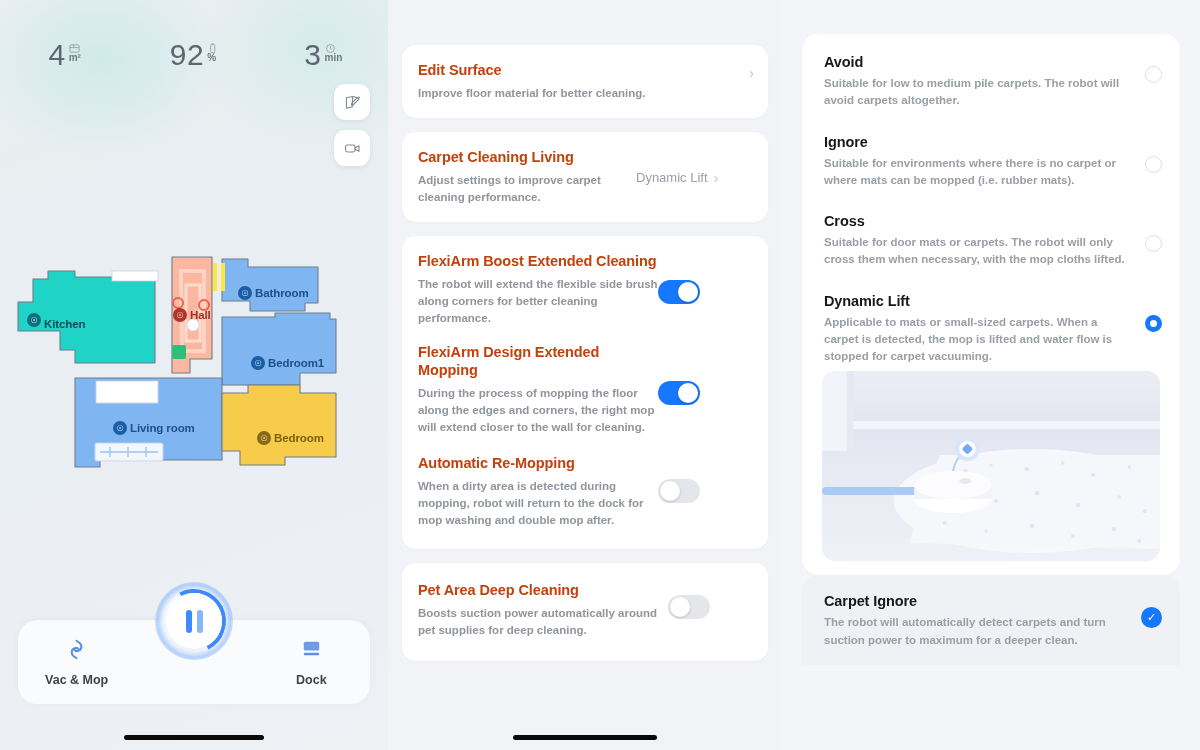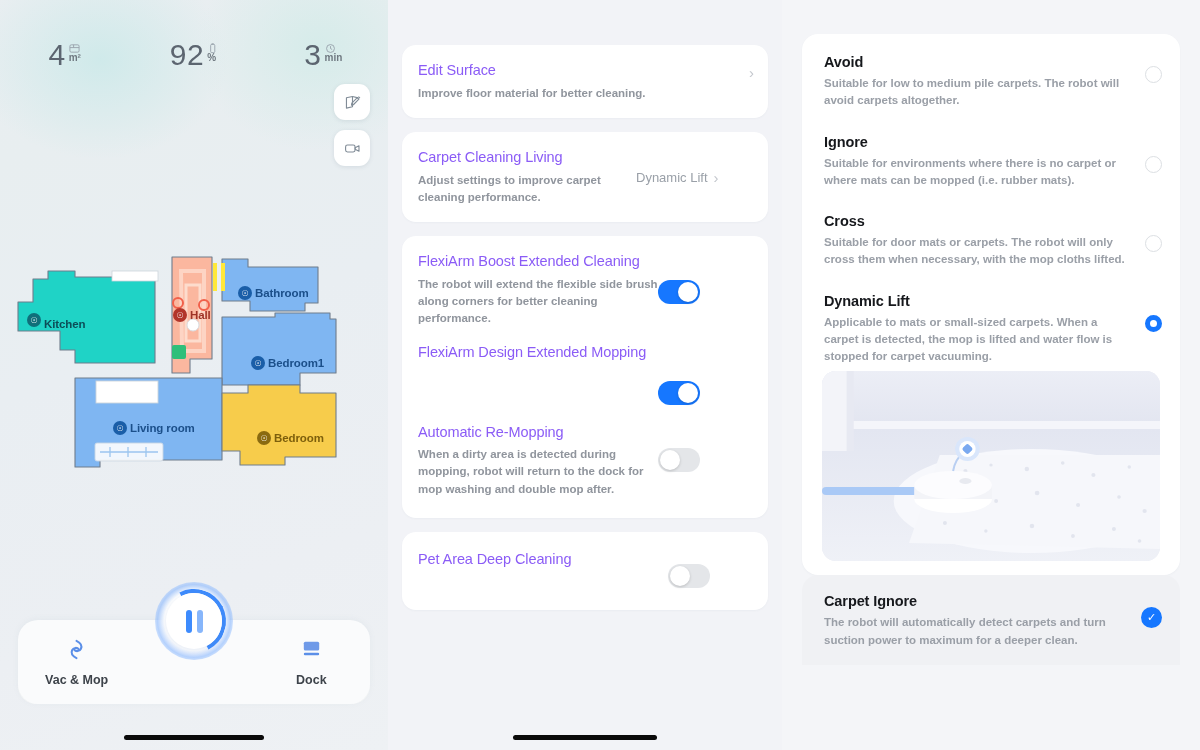--- a/index.html
+++ b/index.html
@@ -100,21 +100,21 @@
   .panel-mid {
     position:relative; width:394px; height:750px; flex:0 0 394px;
     background:#f2f3f7; overflow:hidden;
   }
   .card {
     background:#ffffff; border-radius:14px; margin: 0 14px 14px 14px;
     box-shadow: 0 1px 2px rgba(90,110,130,.05);
   }
   .row { display:flex; align-items:flex-start; padding:16px 14px 16px 16px; }
   .row-txt { flex:1; min-width:0; }
-  .row-title { font-size:14.5px; font-weight:400; color:#8b5cf6; line-height:1.3; letter-spacing:-.1px; }
+  .row-title { font-size:14.5px; font-weight:700; color:#c2410c; line-height:1.3; letter-spacing:-.1px; }
   .row-sub { font-size:11.5px; color:#90959d; line-height:1.48; margin-top:5px; font-weight:600; }
   .row-right { display:flex; align-items:center; gap:6px; padding-top:4px; flex:0 0 auto; }
   .row-value { font-size:13px; color:#9aa0a8; font-weight:500; white-space:nowrap; }
   .chev { color:#c3c7cd; font-size:15px; line-height:1; }
 
   .toggle { width:42px; height:24px; border-radius:13px; position:relative; flex:0 0 42px; }
   .toggle.on { background:#1677ff; }
   .toggle.off { background:#e4e6e9; }
   .toggle .knob {
     position:absolute; top:2px; width:20px; height:20px; border-radius:50%; background:#fff;
@@ -369,20 +369,21 @@
         </div>
         <div class="row-right" style="padding-top:28px">
           <div class="toggle on">
               <div class="knob"></div>
             </div>
         </div>
       </div>
       <div class="row" style="padding-top:10px;padding-bottom:6px">
         <div class="row-txt" style="max-width:240px">
           <div class="row-title">FlexiArm Design Extended Mopping</div>
+          <div class="row-sub">During the process of mopping the floor along the edges and corners, the right mop will extend closer to the wall for cleaning.</div>
         </div>
         <div class="row-right" style="padding-top:38px">
           <div class="toggle on">
               <div class="knob"></div>
             </div>
         </div>
       </div>
       <div class="row" style="padding-top:12px;padding-bottom:20px">
         <div class="row-txt" style="max-width:240px">
           <div class="row-title">Automatic Re-Mopping</div>
@@ -393,20 +394,21 @@
               <div class="knob"></div>
             </div>
         </div>
       </div>
     </div>
 
     <div class="card">
       <div class="row" style="padding-top:18px;padding-bottom:22px">
         <div class="row-txt" style="max-width:250px">
           <div class="row-title">Pet Area Deep Cleaning</div>
+          <div class="row-sub">Boosts suction power automatically around pet supplies for deep cleaning.</div>
         </div>
         <div class="row-right" style="padding-top:14px">
           <div class="toggle off">
               <div class="knob"></div>
             </div>
         </div>
       </div>
     </div>
 
     <div class="mid-home"></div>

